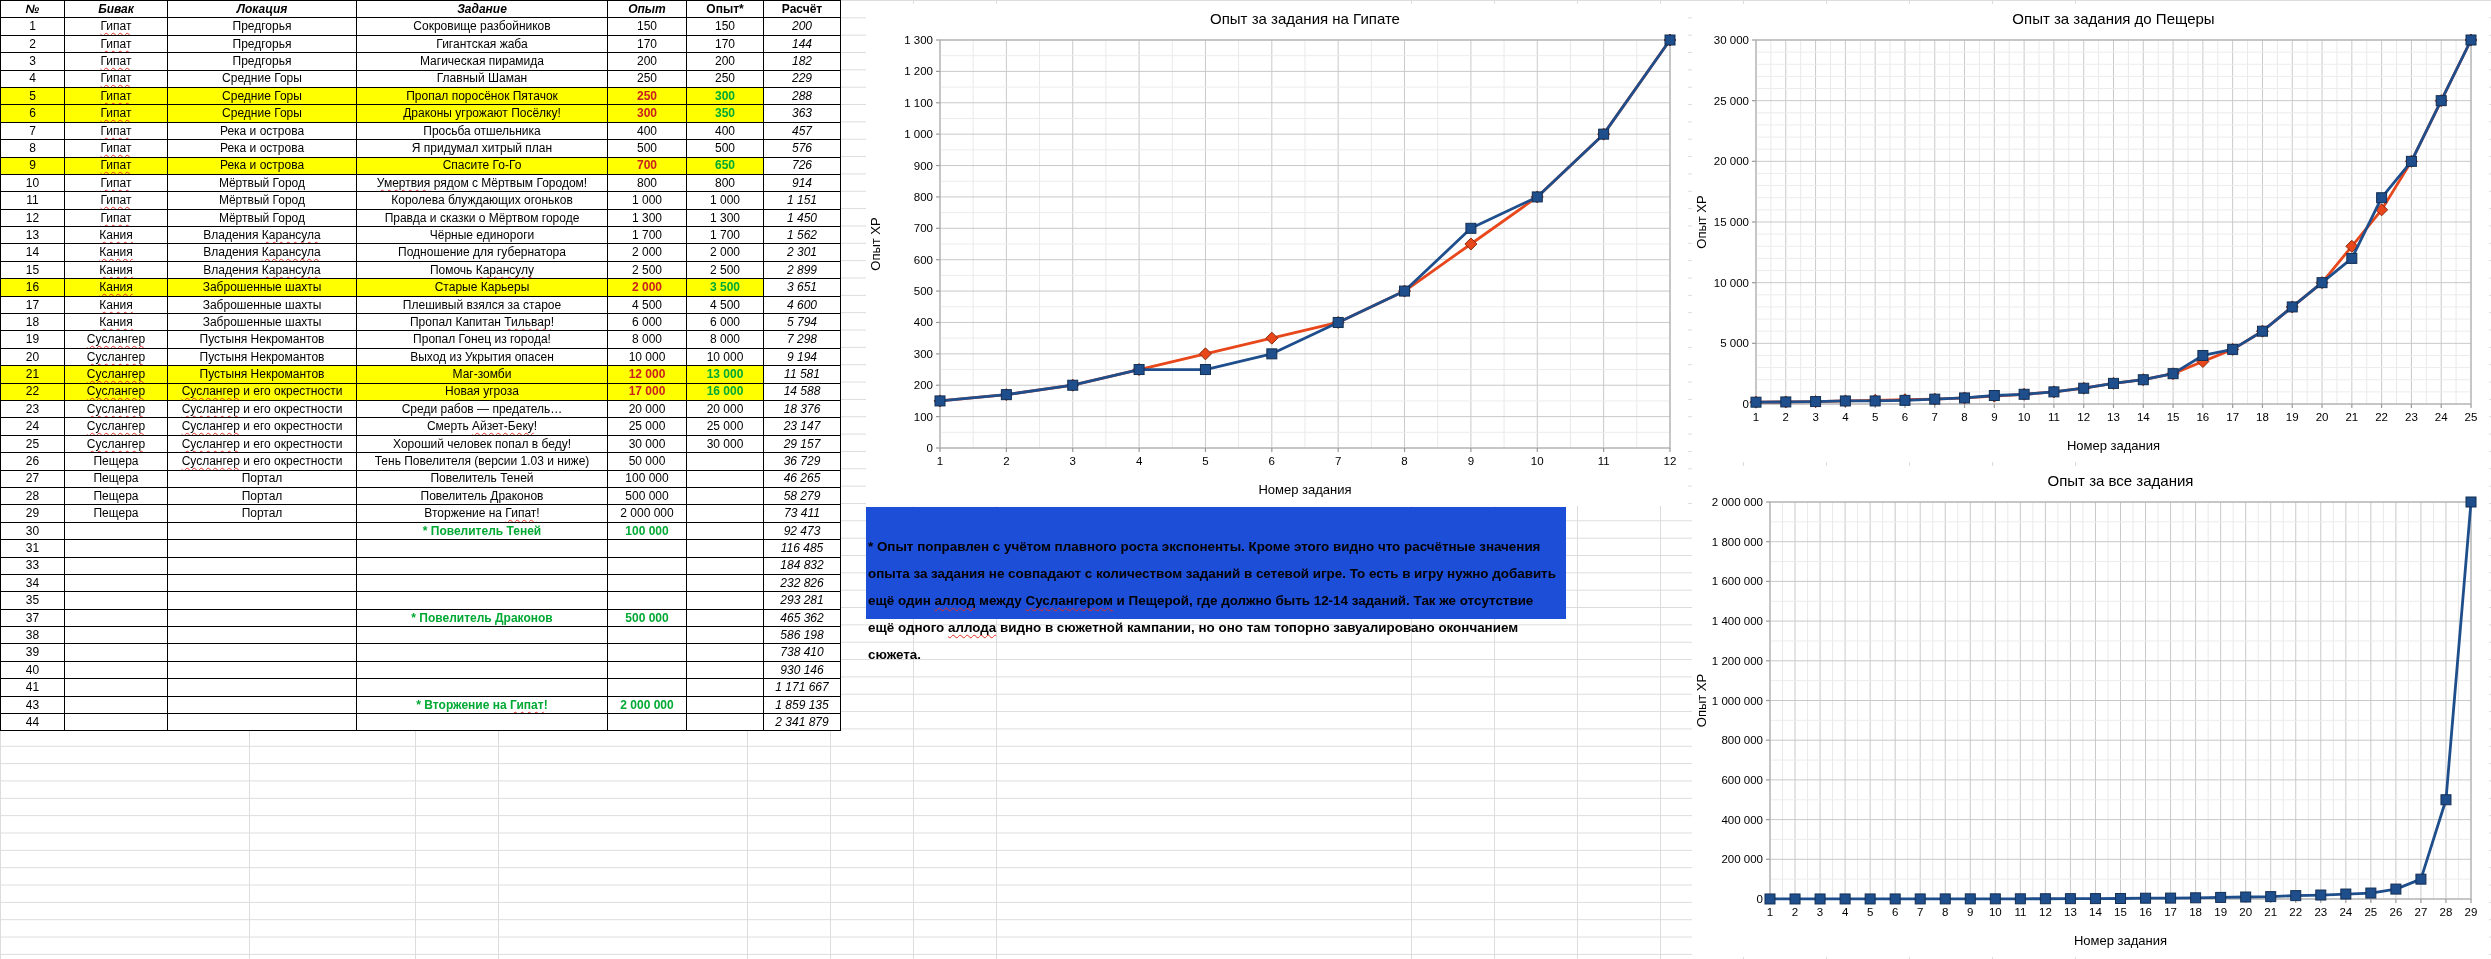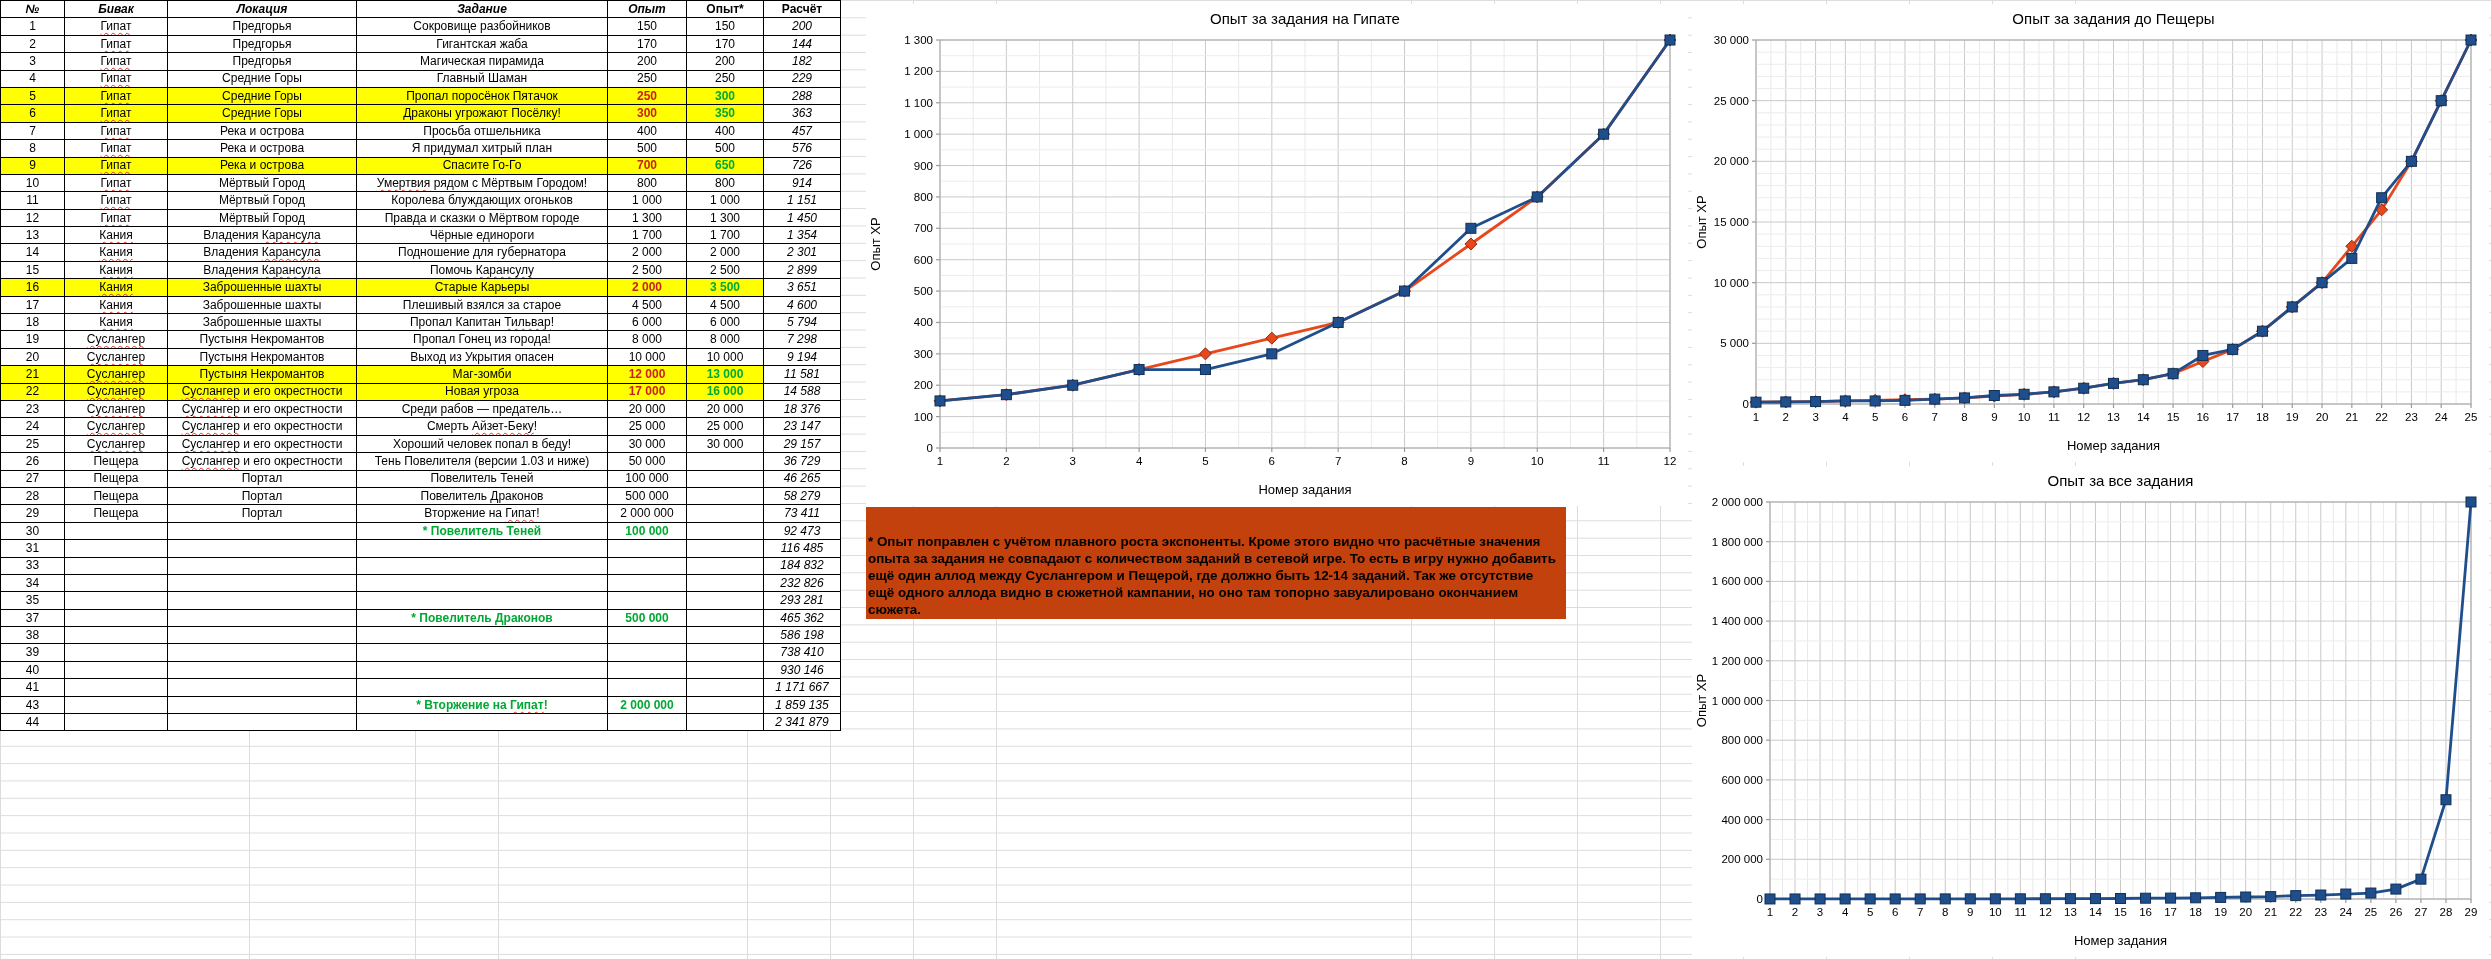--- a/index.html
+++ b/index.html
@@ -33,22 +33,22 @@
   tr.hl td.c-xp{color:var(--red);font-weight:bold;}
   tr.hl td.c-xp2{color:var(--green);font-weight:bold;}
   tr.star td.c-task,tr.star td.c-xp{color:var(--green);font-weight:bold;}
   .sq{text-decoration:underline;text-decoration-style:wavy;text-decoration-color:#e03022;
       text-decoration-thickness:1px;text-underline-offset:2px;text-decoration-skip-ink:none;}
   
   .chart{position:absolute;background:#fff;}
   .chart svg{display:block;}
   
   .note{
-    position:absolute;left:866px;top:507px;width:700px;height:112px;background:#c2410c;
-    font-weight:bold;font-size:13.4px;line-height:17px;padding:26px 4px 0 2px;box-sizing:border-box;
+    position:absolute;left:866px;top:507px;width:700px;height:112px;background:#1d4ed8;
+    font-weight:bold;font-size:13.4px;line-height:27px;padding:26px 4px 0 2px;box-sizing:border-box;
   }
 </style>
 </head>
 <body>
 
 <div class="sheet"></div>
 
 <table class="quests">
   <colgroup>
     <col style="width:64px">
@@ -180,21 +180,21 @@
       <td class="c-xp2">1 300</td>
       <td class="c-calc">1 450</td>
     </tr>
       <tr>
       <td class="c-num">13</td>
       <td class="c-biv sp"><span class="sq">Кания</span></td>
       <td class="c-loc sp">Владения <span class="sq">Карансула</span></td>
       <td class="c-task sp">Чёрные единороги</td>
       <td class="c-xp">1 700</td>
       <td class="c-xp2">1 700</td>
-      <td class="c-calc">1 354</td>
+      <td class="c-calc">1 562</td>
     </tr>
       <tr>
       <td class="c-num">14</td>
       <td class="c-biv sp"><span class="sq">Кания</span></td>
       <td class="c-loc sp">Владения <span class="sq">Карансула</span></td>
       <td class="c-task sp">Подношение для губернатора</td>
       <td class="c-xp">2 000</td>
       <td class="c-xp2">2 000</td>
       <td class="c-calc">2 301</td>
     </tr>

